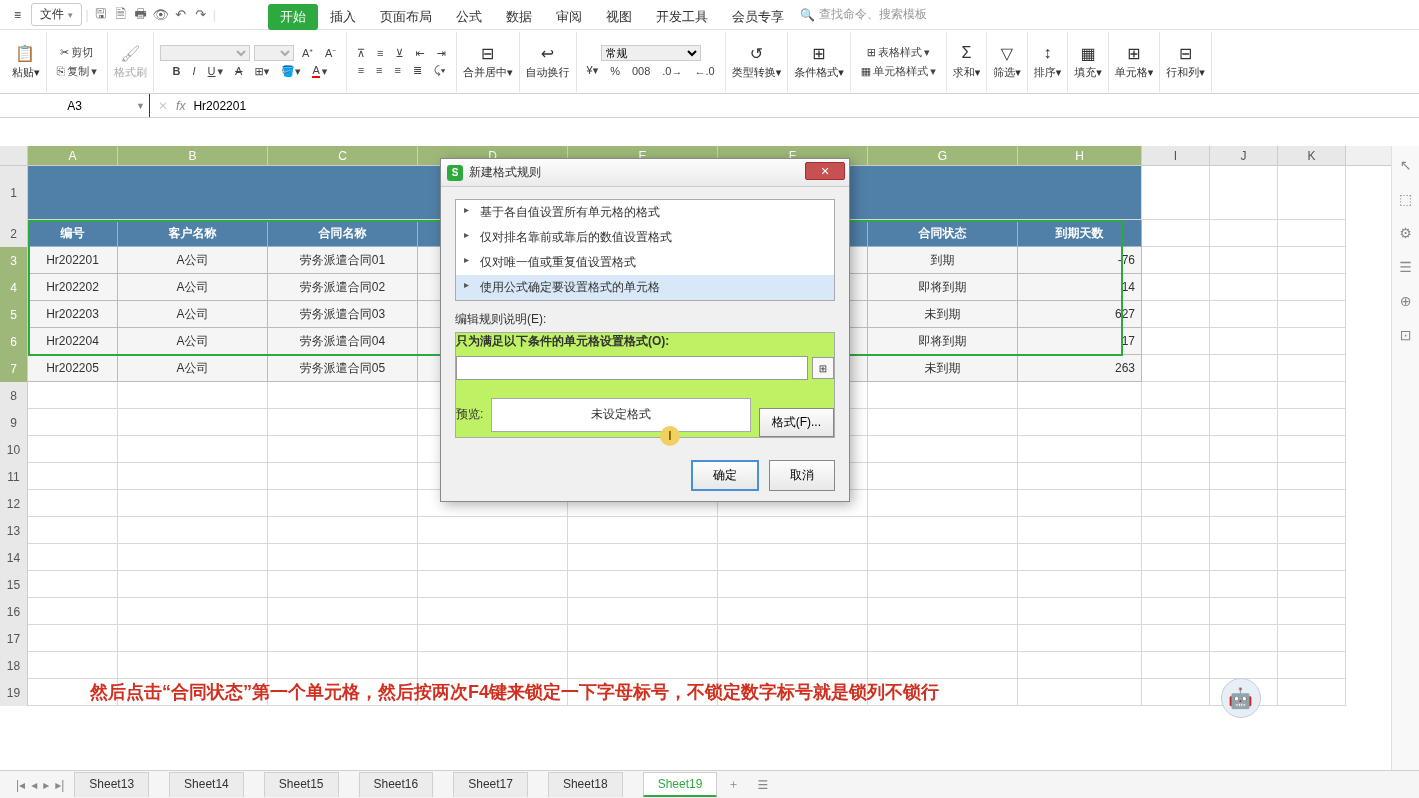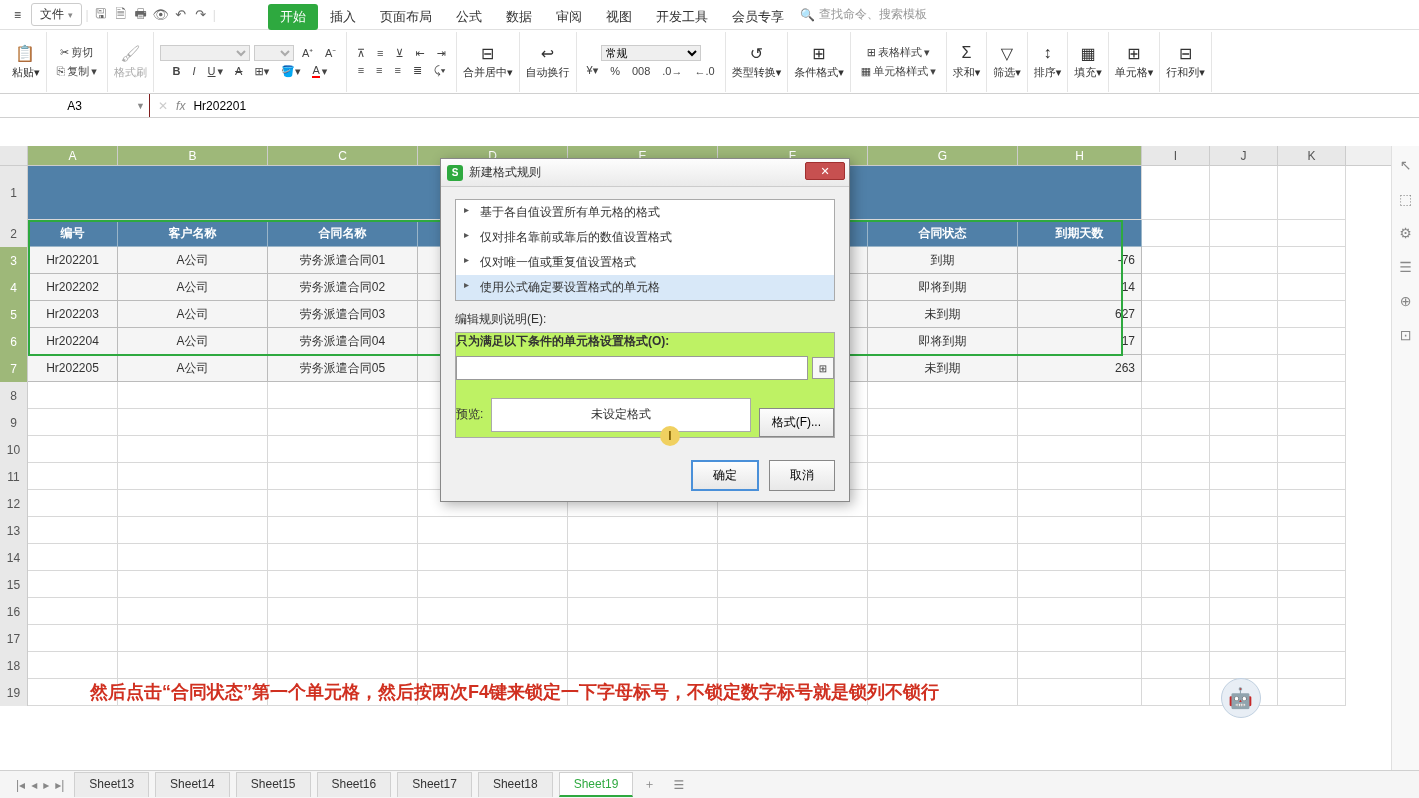--- a/index.html
+++ b/index.html
@@ -578,21 +578,21 @@
 <div class="cursor-beam">I</div>
 <div class="avatar-float">🤖</div>
 
 <div class="sheettabs">
   <div class="nav-arrows">
     <span>|◂</span>
     <span>◂</span>
     <span>▸</span>
     <span>▸|</span>
   </div>
-  <div id="sheet-tabs" style="display:flex;gap:6px">
+  <div id="sheet-tabs" style="display:flex;gap:20px">
       <div class="stab">Sheet13</div>
       <div class="stab">Sheet14</div>
       <div class="stab">Sheet15</div>
       <div class="stab">Sheet16</div>
       <div class="stab">Sheet17</div>
       <div class="stab">Sheet18</div>
       <div class="stab active">Sheet19</div>
     </div>
   <span class="addtab">＋</span>
   <span class="addtab">☰</span>

